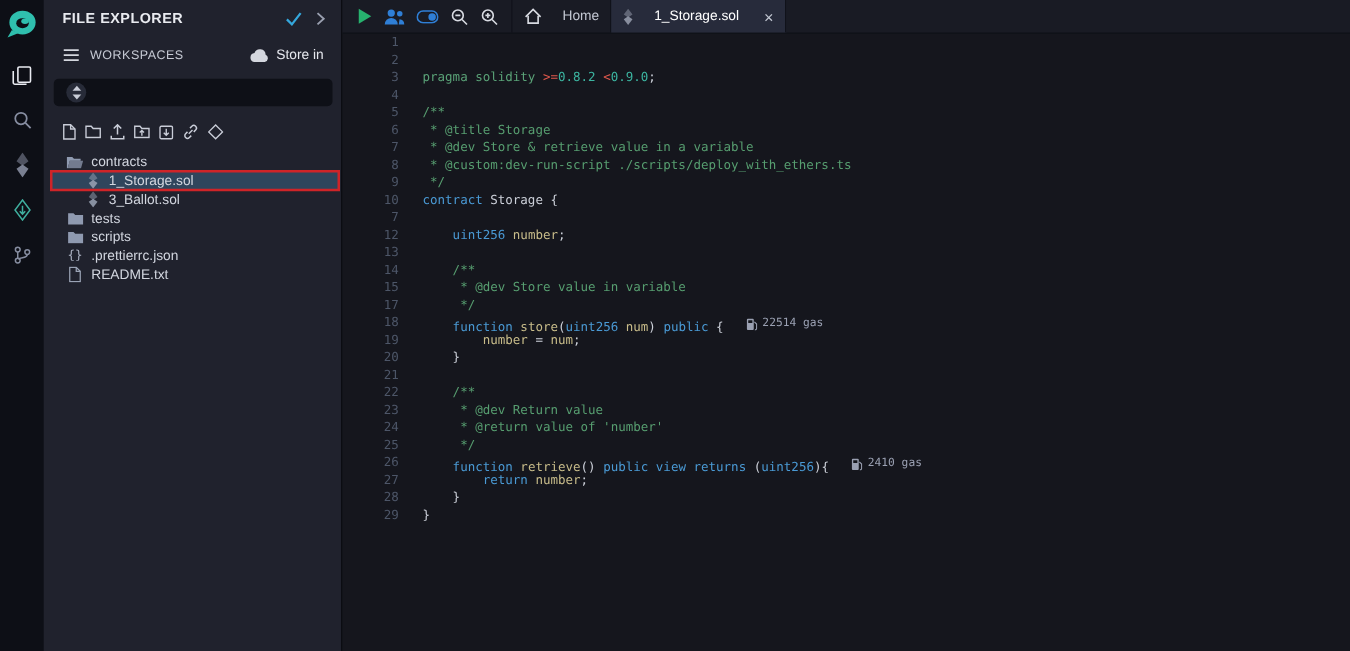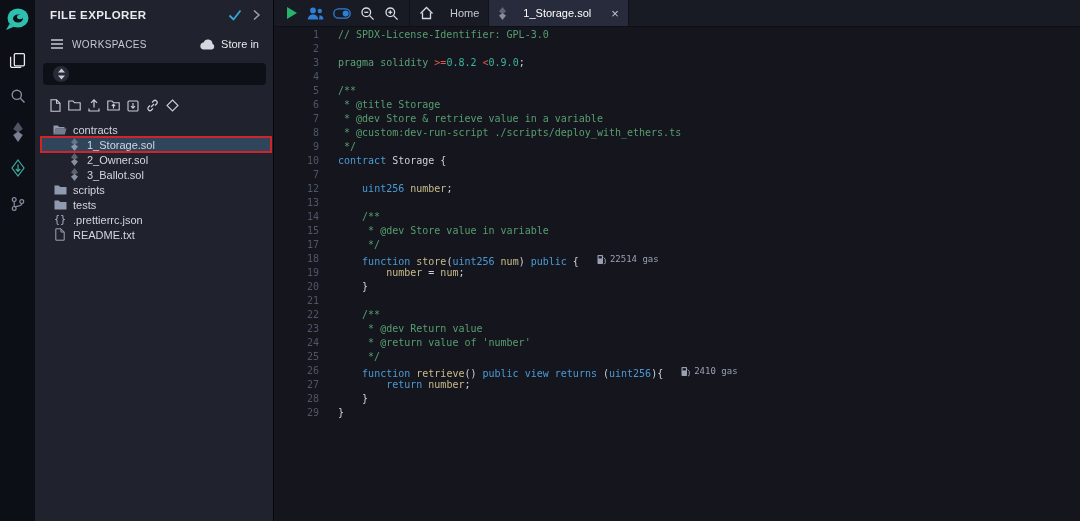--- a/index.html
+++ b/index.html
@@ -214,53 +214,44 @@
         </div>
         <div class="tree-row selected" data-name="tree-item-1-storage-sol" style="padding-left: 26px;">
           <span class="icon tree-icon solidity" data-name="solidity-icon">
             <svg width="9" height="13" viewBox="0 0 9 13">
               <path d="M4.5 0 L8 4.6 L4.5 7 L1 4.6 Z" fill="currentColor" opacity=".5"></path>
               <path d="M4.5 13 L1 8.4 L4.5 6 L8 8.4 Z" fill="currentColor" opacity=".85"></path>
             </svg>
           </span>
           <span class="tree-label" data-name="tree-item-label">1_Storage.sol</span>
         </div>
-        <div class="tree-row" data-name="tree-item-2-owner-sol" style="padding-left: 32px;">
-          <span class="icon tree-icon solidity" data-name="solidity-icon">
-            <svg width="9" height="13" viewBox="0 0 9 13">
-              <path d="M4.5 0 L8 4.6 L4.5 7 L1 4.6 Z" fill="currentColor" opacity=".5"></path>
-              <path d="M4.5 13 L1 8.4 L4.5 6 L8 8.4 Z" fill="currentColor" opacity=".85"></path>
-            </svg>
-          </span>
-          <span class="tree-label" data-name="tree-item-label">2_Owner.sol</span>
-        </div>
         <div class="tree-row" data-name="tree-item-3-ballot-sol" style="padding-left: 32px;">
           <span class="icon tree-icon solidity" data-name="solidity-icon">
             <svg width="9" height="13" viewBox="0 0 9 13">
               <path d="M4.5 0 L8 4.6 L4.5 7 L1 4.6 Z" fill="currentColor" opacity=".5"></path>
               <path d="M4.5 13 L1 8.4 L4.5 6 L8 8.4 Z" fill="currentColor" opacity=".85"></path>
             </svg>
           </span>
           <span class="tree-label" data-name="tree-item-label">3_Ballot.sol</span>
         </div>
+        <div class="tree-row" data-name="tree-item-tests" style="padding-left: 18px;">
+          <span class="icon tree-icon folder" data-name="folder-icon">
+            <svg width="13" height="10" viewBox="0 0 13 10">
+              <path d="M.5 .5 H4.8 L6.2 2 H12.5 V9.5 H.5 Z" fill="currentColor"></path>
+            </svg>
+          </span>
+          <span class="tree-label" data-name="tree-item-label">tests</span>
+        </div>
         <div class="tree-row" data-name="tree-item-scripts" style="padding-left: 18px;">
           <span class="icon tree-icon folder" data-name="folder-icon">
             <svg width="13" height="10" viewBox="0 0 13 10">
               <path d="M.5 .5 H4.8 L6.2 2 H12.5 V9.5 H.5 Z" fill="currentColor"></path>
             </svg>
           </span>
           <span class="tree-label" data-name="tree-item-label">scripts</span>
-        </div>
-        <div class="tree-row" data-name="tree-item-tests" style="padding-left: 18px;">
-          <span class="icon tree-icon folder" data-name="folder-icon">
-            <svg width="13" height="10" viewBox="0 0 13 10">
-              <path d="M.5 .5 H4.8 L6.2 2 H12.5 V9.5 H.5 Z" fill="currentColor"></path>
-            </svg>
-          </span>
-          <span class="tree-label" data-name="tree-item-label">tests</span>
         </div>
         <div class="tree-row" data-name="tree-item-prettierrc-json" style="padding-left: 18px;">
           <span class="icon tree-icon json" data-name="json-icon">
             <span class="json-glyph">{}</span>
           </span>
           <span class="tree-label" data-name="tree-item-label">.prettierrc.json</span>
         </div>
         <div class="tree-row" data-name="tree-item-readme-txt" style="padding-left: 18px;">
           <span class="icon tree-icon file" data-name="file-icon">
             <svg width="10" height="13" viewBox="0 0 10 13" fill="none" stroke="currentColor" stroke-width="1">
@@ -329,21 +320,20 @@
               </svg>
             </span>
             <span class="tab-label" data-name="tab-label">1_Storage.sol</span>
             <span class="tab-close" data-name="close-icon">×</span>
           </div>
         </div>
     </div>
     <div class="code" data-name="code-area">
         <div class="code-line" data-name="code-line">
           <span class="ln" data-name="line-number">1</span>
-          <span class="line-content" data-name="code-text"><span class="tok-c">// SPDX-License-Identifier: GPL-3.0</span></span>
         </div>
         <div class="code-line" data-name="code-line">
           <span class="ln" data-name="line-number">2</span>
           <span class="line-content" data-name="code-text"></span>
         </div>
         <div class="code-line" data-name="code-line">
           <span class="ln" data-name="line-number">3</span>
           <span class="line-content" data-name="code-text"><span class="tok-g">pragma solidity </span><span class="tok-o">&gt;=</span><span class="tok-t">0.8.2</span><span class="tok-p"> </span><span class="tok-o">&lt;</span><span class="tok-t">0.9.0</span><span class="tok-p">;</span></span>
         </div>
         <div class="code-line" data-name="code-line">

